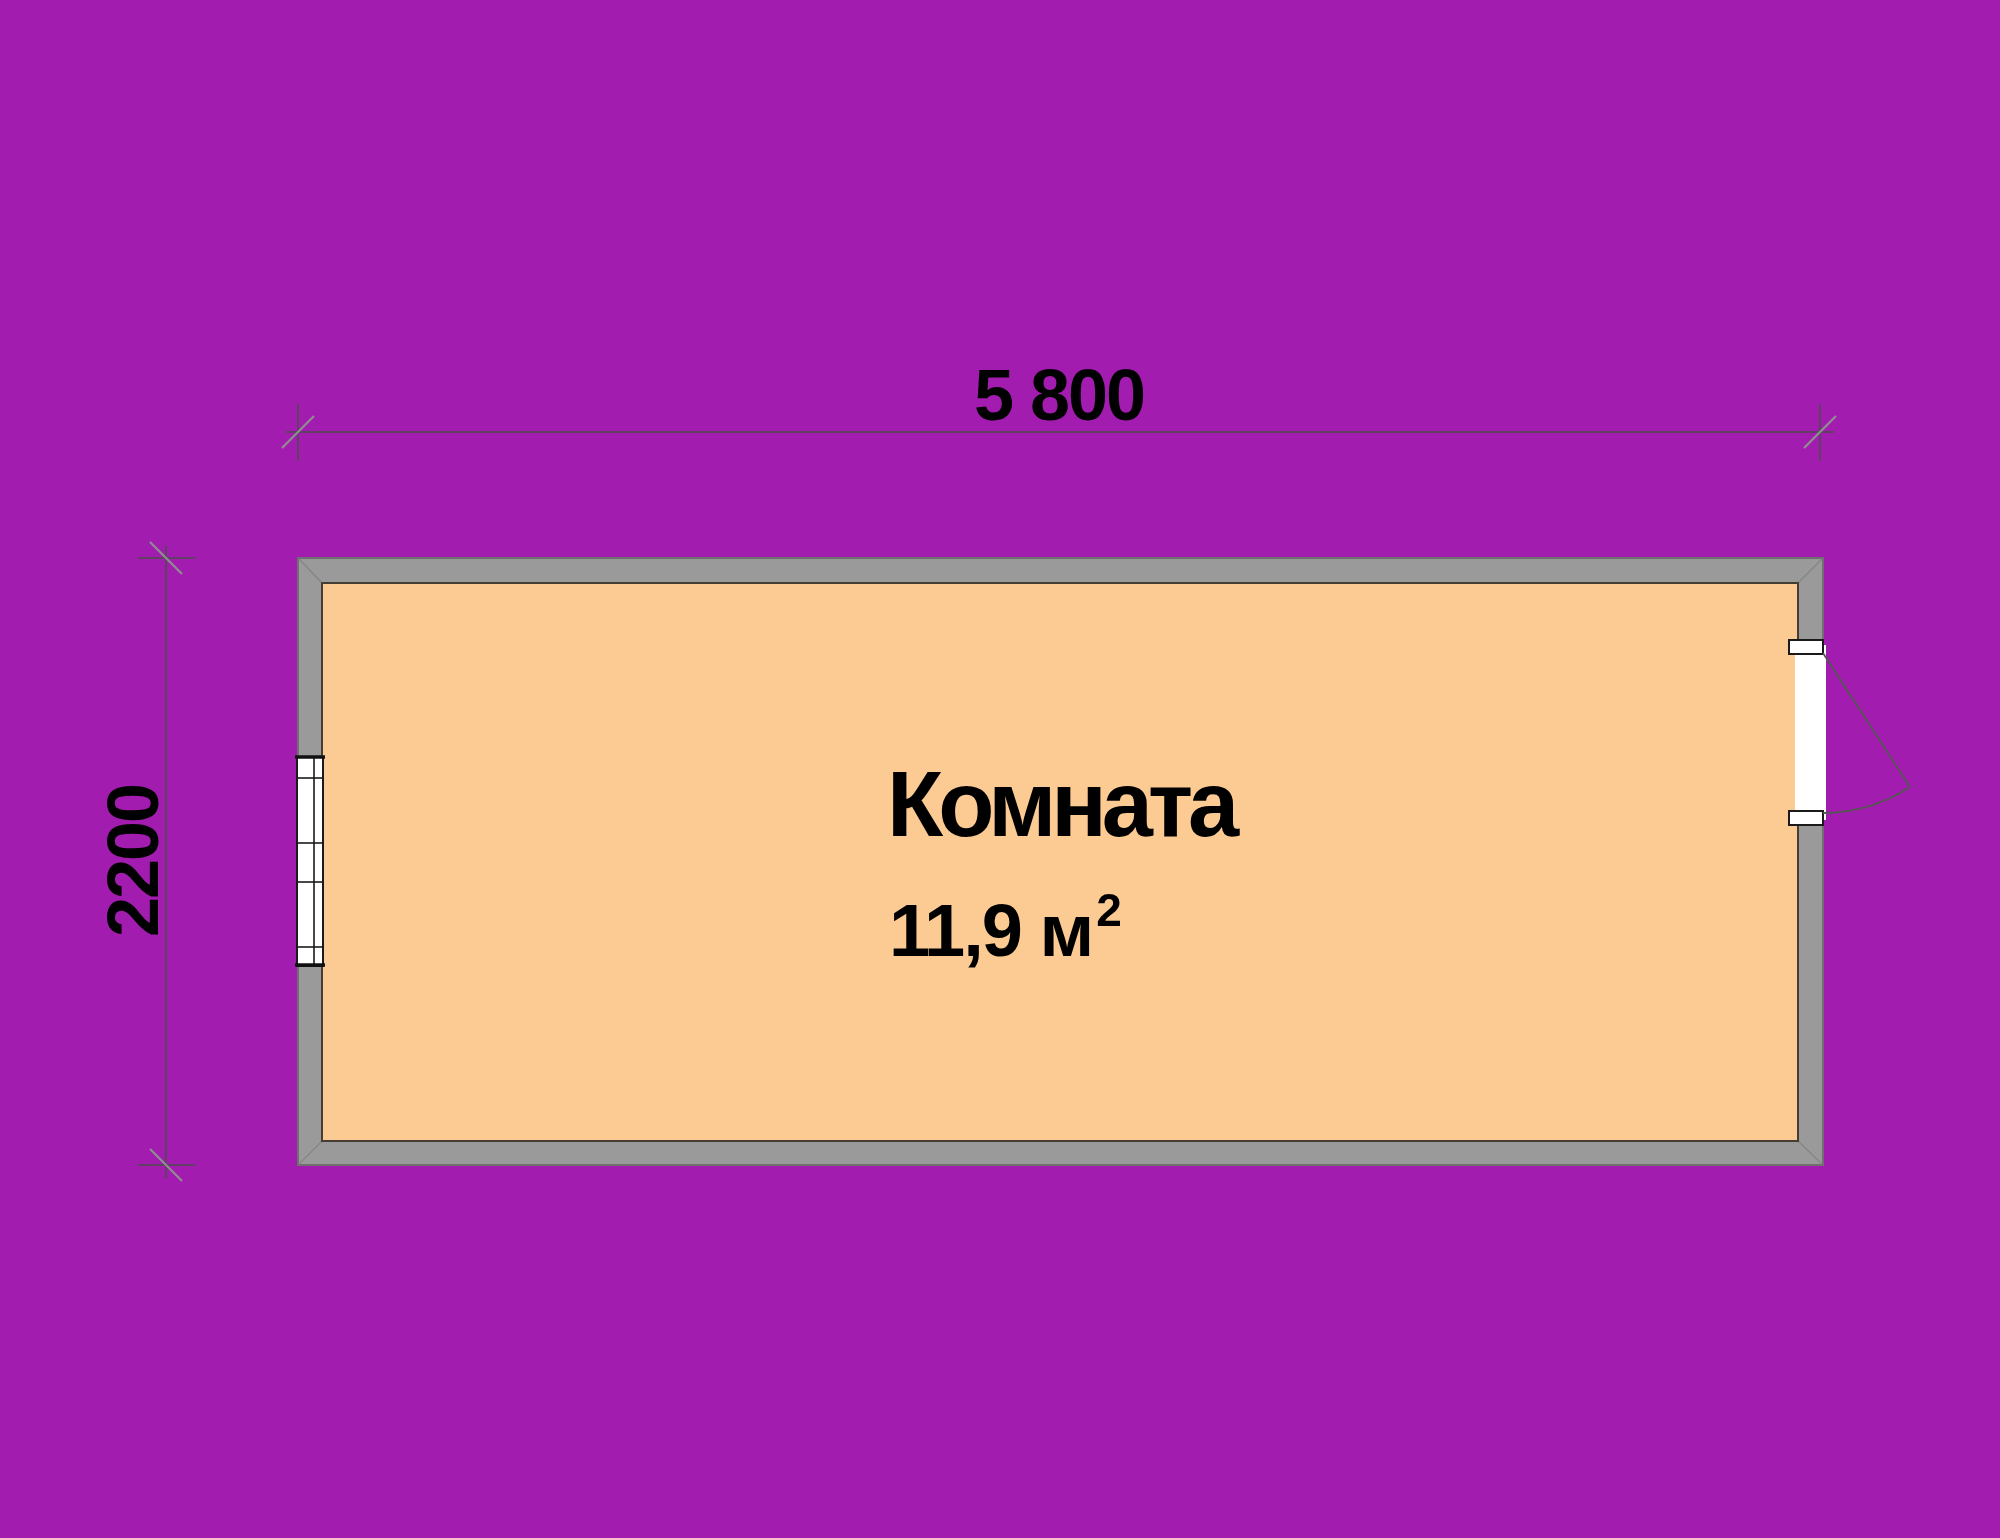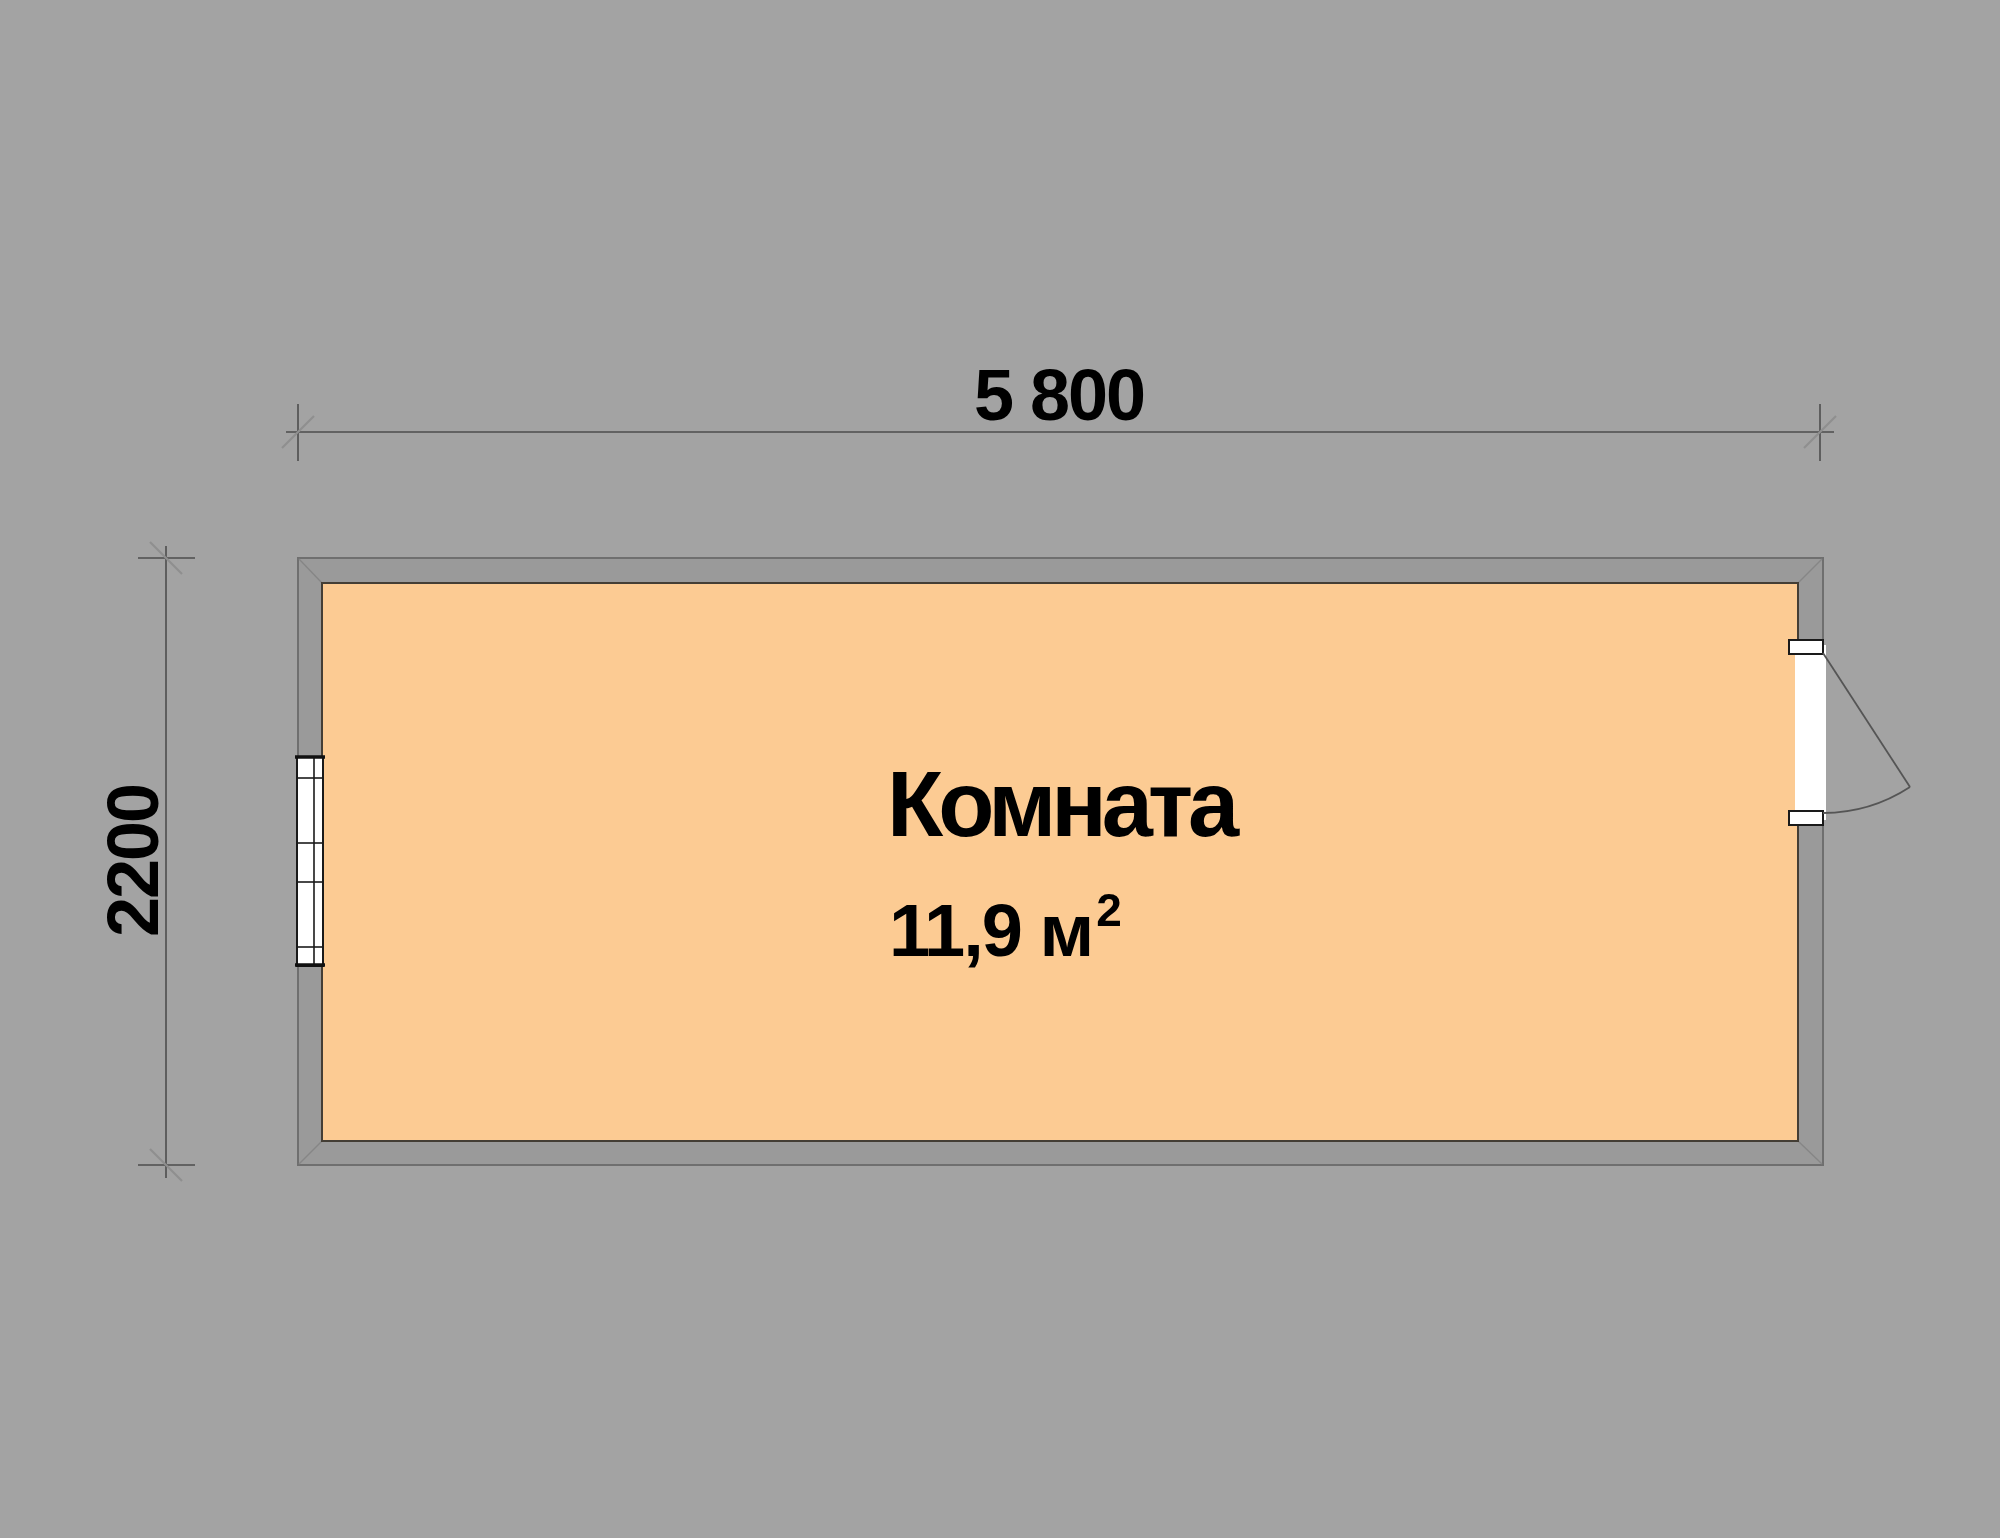--- a/index.html
+++ b/index.html
@@ -4,21 +4,21 @@
 <style>
   html, body {
     margin: 0;
     padding: 0;
     background: #ffffff;
   }
   .canvas {
     position: relative;
     width: 2000px;
     height: 1538px;
-    background: #a3a3a3;
+    background: #a21caf;
     overflow: hidden;
     font-family: "Liberation Sans", sans-serif;
   }
   svg { display: block; }
 
   .dimline {
     stroke: #4d4d4d;
     stroke-width: 1.6;
     fill: none;
   }

